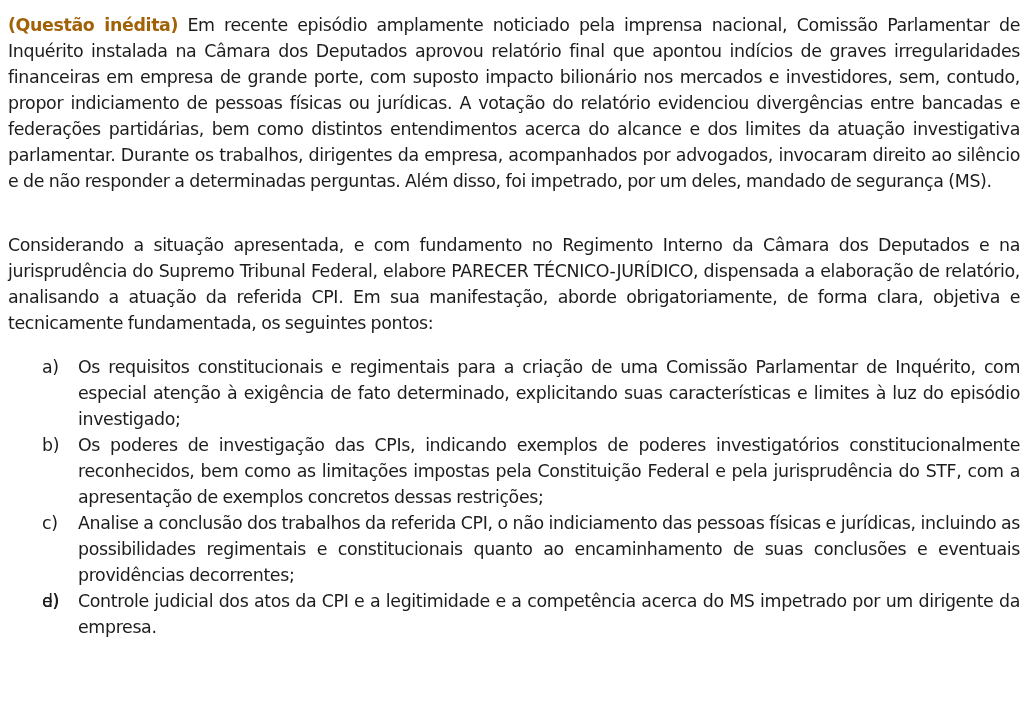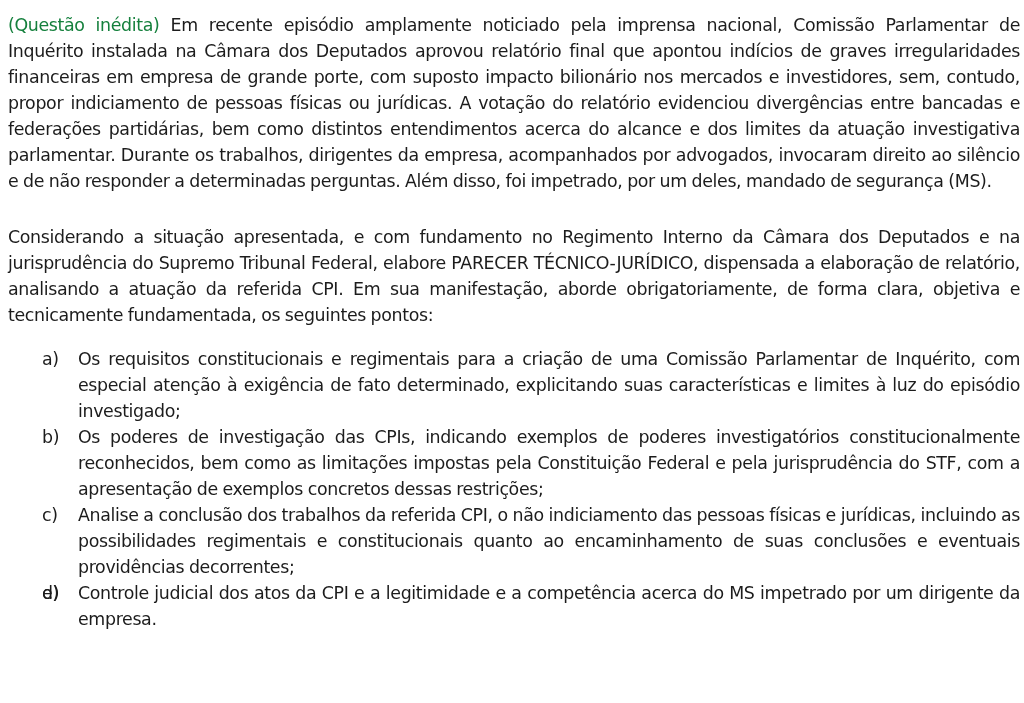--- a/index.html
+++ b/index.html
@@ -22,24 +22,24 @@
       font-size: 17.4px;
       line-height: 26px;
       letter-spacing: -0.35px;
       word-spacing: -0.5px;
     }
     .para {
       margin: 0;
       text-align: justify;
       text-align-last: left;
     }
-    .para + .para { margin-top: 30px; }
+    .para + .para { margin-top: 38px; }
     .tag {
-      color: #15803d;
-      font-weight: normal;
+      color: #a16207;
+      font-weight: bold;
     }
     .list {
       list-style: none;
       margin: 18px 0 0 0;
       padding: 0;
     }
     .list-item {
       position: relative;
       padding-left: 70px;
       text-align: justify;

